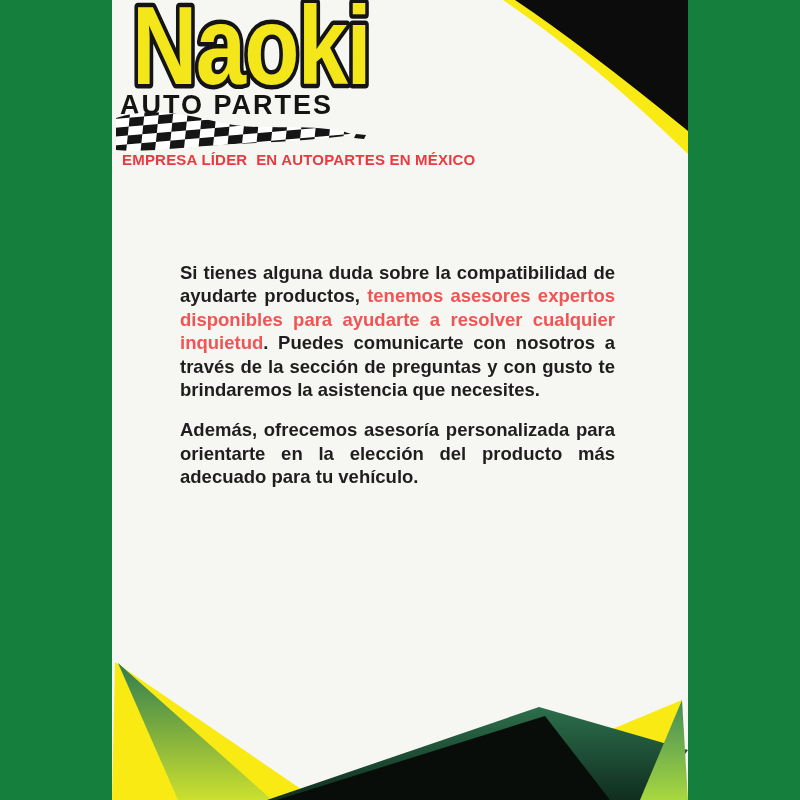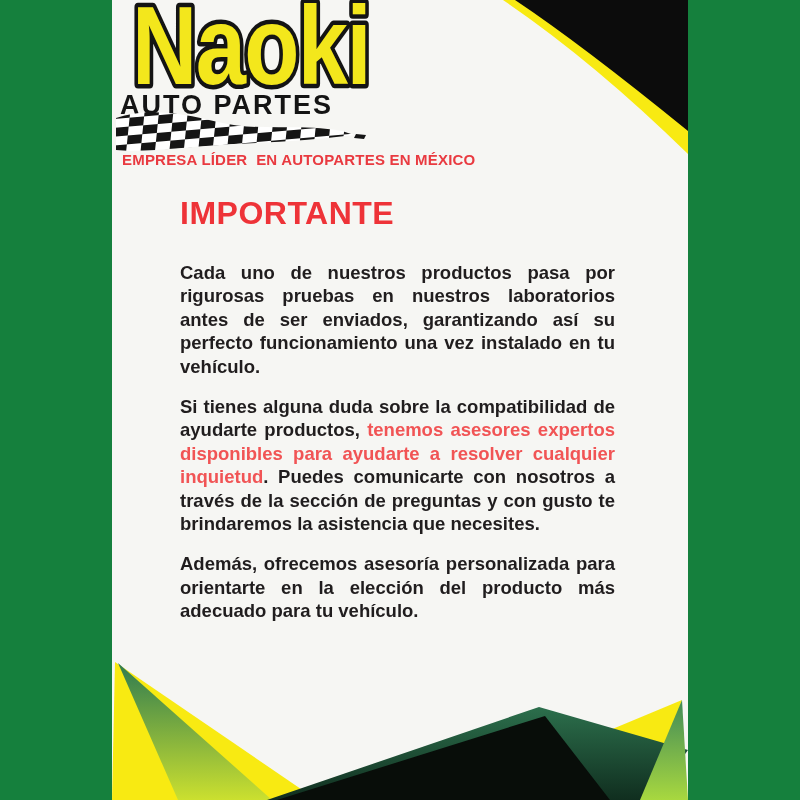--- a/index.html
+++ b/index.html
@@ -98,24 +98,22 @@
           <rect x="15" y="15" width="15" height="15" fill="#151515"></rect>
         </pattern>
       </defs>
       <path d="M0,8 C28,-2 62,2 102,12 C142,22 182,13 226,21 L238,25
                C200,30 160,32 120,34 C78,36 28,43 0,40 Z" fill="url(#chk)"></path>
       <path d="M240,24 l10,1 -2,4 -10,-1 Z" fill="#151515"></path>
     </svg>
 
     <div class="tagline">EMPRESA LÍDER  EN AUTOPARTES EN MÉXICO</div>
 
-    <h1 class="heading">IMPORTANTE</h1>
 
     <div class="body-copy">
-      <p>Cada uno de nuestros productos pasa por rigurosas pruebas en nuestros laboratorios antes de ser enviados, garantizando así su perfecto funcionamiento una vez instalado en tu vehículo.</p>
       <p><span>Si tienes alguna duda sobre la compatibilidad de ayudarte productos, </span><span class="hl">tenemos asesores expertos disponibles para ayudarte a resolver cualquier inquietud</span><span>. Puedes comunicarte con nosotros a través de la sección de preguntas y con gusto te brindaremos la asistencia que necesites.</span></p>
       <p>Además, ofrecemos asesoría personalizada para orientarte en la elección del producto más adecuado para tu vehículo.</p>
     </div>
 
     <svg class="decor-bottom" viewBox="0 0 576 145" preserveAspectRatio="none" aria-hidden="true">
       <defs>
         <linearGradient id="gLeft" x1="0" y1="0" x2="0" y2="1">
           <stop offset="0" stop-color="var(--grad-green-top)"></stop>
           <stop offset="1" stop-color="var(--grad-green-bot)"></stop>
         </linearGradient>

